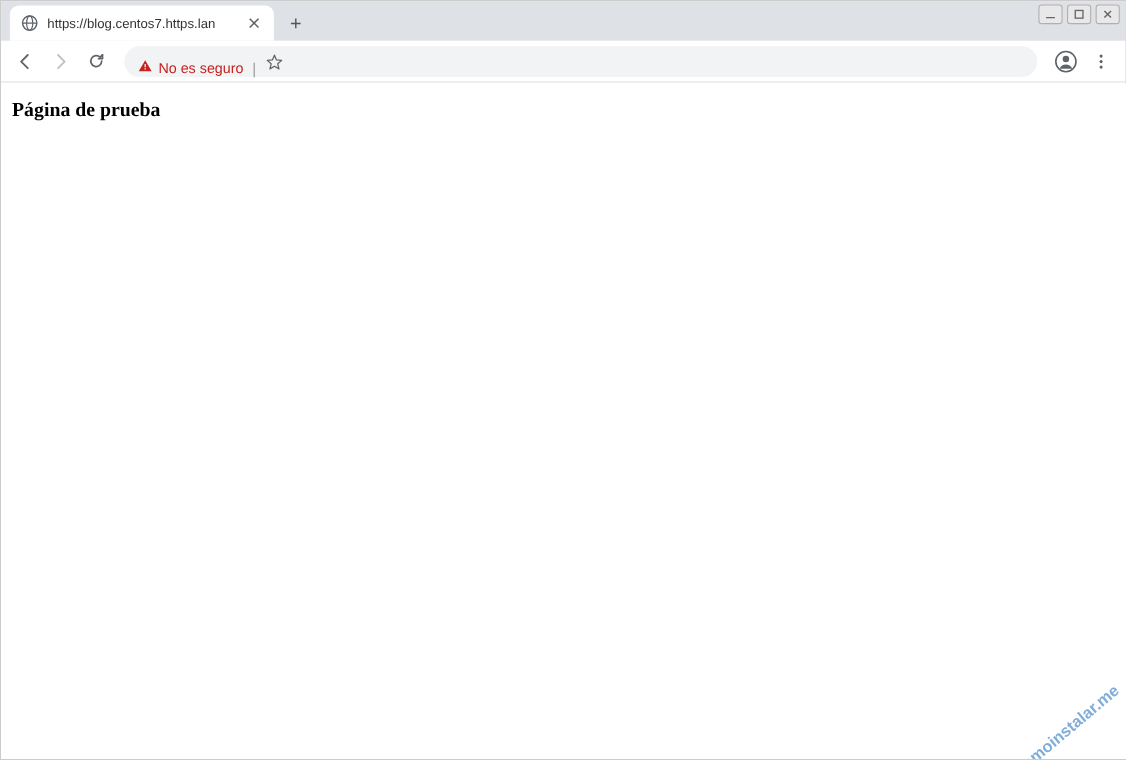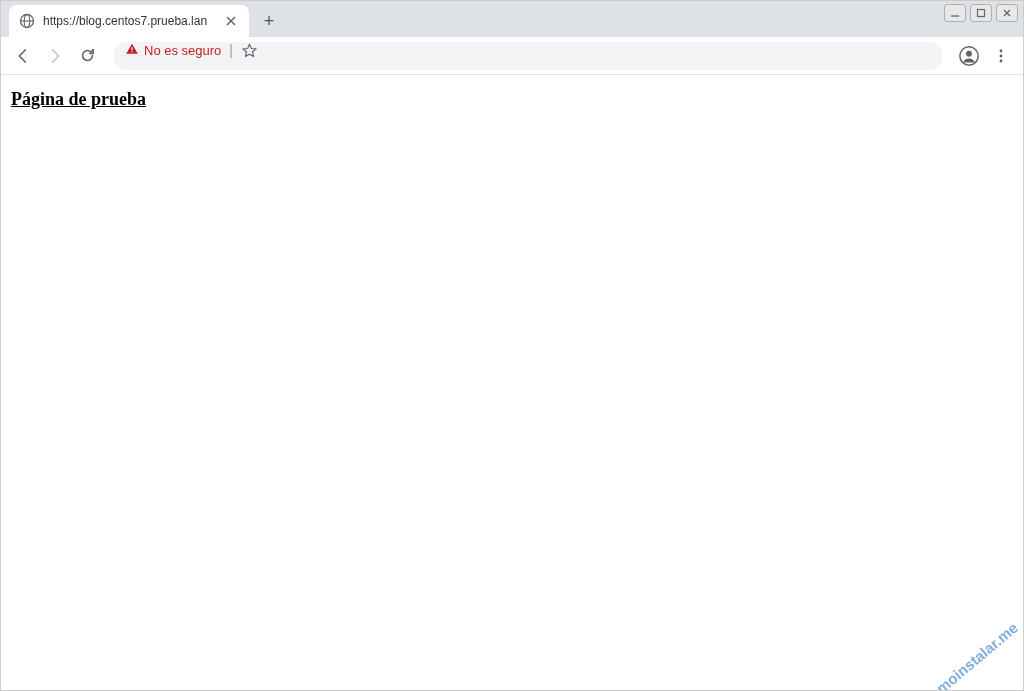--- a/index.html
+++ b/index.html
@@ -118,21 +118,21 @@
     .nav-btn.disabled {
       color: #bdbdbd;
       cursor: default;
     }
     .omnibox {
       flex: 1;
       height: 28px;
       background: #f1f3f4;
       border-radius: 14px;
       display: flex;
-      align-items: flex-start;
+      align-items: flex-end;
       padding: 0 12px;
       margin: 0 8px;
       gap: 8px;
       font-size: 14px;
     }
     .security-warning {
       display: flex;
       align-items: center;
       gap: 5px;
       color: #c5221f;
@@ -179,21 +179,20 @@
       font-size: 32px;
       font-weight: bold;
       margin-bottom: 18px;
       color: #000;
     }
     .content h3 {
       font-family: "Times New Roman", serif;
       font-size: 18px;
       font-weight: bold;
       color: #000;
-      text-decoration: underline;
     }
     .watermark {
       position: absolute;
       bottom: 18px;
       right: -6px;
       transform: rotate(-40deg);
       color: #6a9fd4;
       font-size: 15px;
       font-weight: bold;
       font-family: Arial, sans-serif;
@@ -227,21 +226,21 @@
 
   <div class="tab-bar">
     <div class="tab">
       <span class="favicon">
         <svg width="16" height="16" viewBox="0 0 16 16">
             <circle cx="8" cy="8" r="6.5" fill="none" stroke="#5f6368" stroke-width="1.3"></circle>
             <ellipse cx="8" cy="8" rx="2.8" ry="6.5" fill="none" stroke="#5f6368" stroke-width="1.1"></ellipse>
             <line x1="1.5" y1="8" x2="14.5" y2="8" stroke="#5f6368" stroke-width="1.1"></line>
           </svg>
       </span>
-      <span class="tab-title">https://blog.centos7.prueba.lan</span>
+      <span class="tab-title">https://blog.centos7.https.lan</span>
       <span class="tab-close">
         <svg width="10" height="10" viewBox="0 0 10 10">
             <line x1="1" y1="1" x2="9" y2="9" stroke="#5f6368" stroke-width="1.4"></line>
             <line x1="9" y1="1" x2="1" y2="9" stroke="#5f6368" stroke-width="1.4"></line>
           </svg>
       </span>
     </div>
     <div class="new-tab">+</div>
   </div>
 

